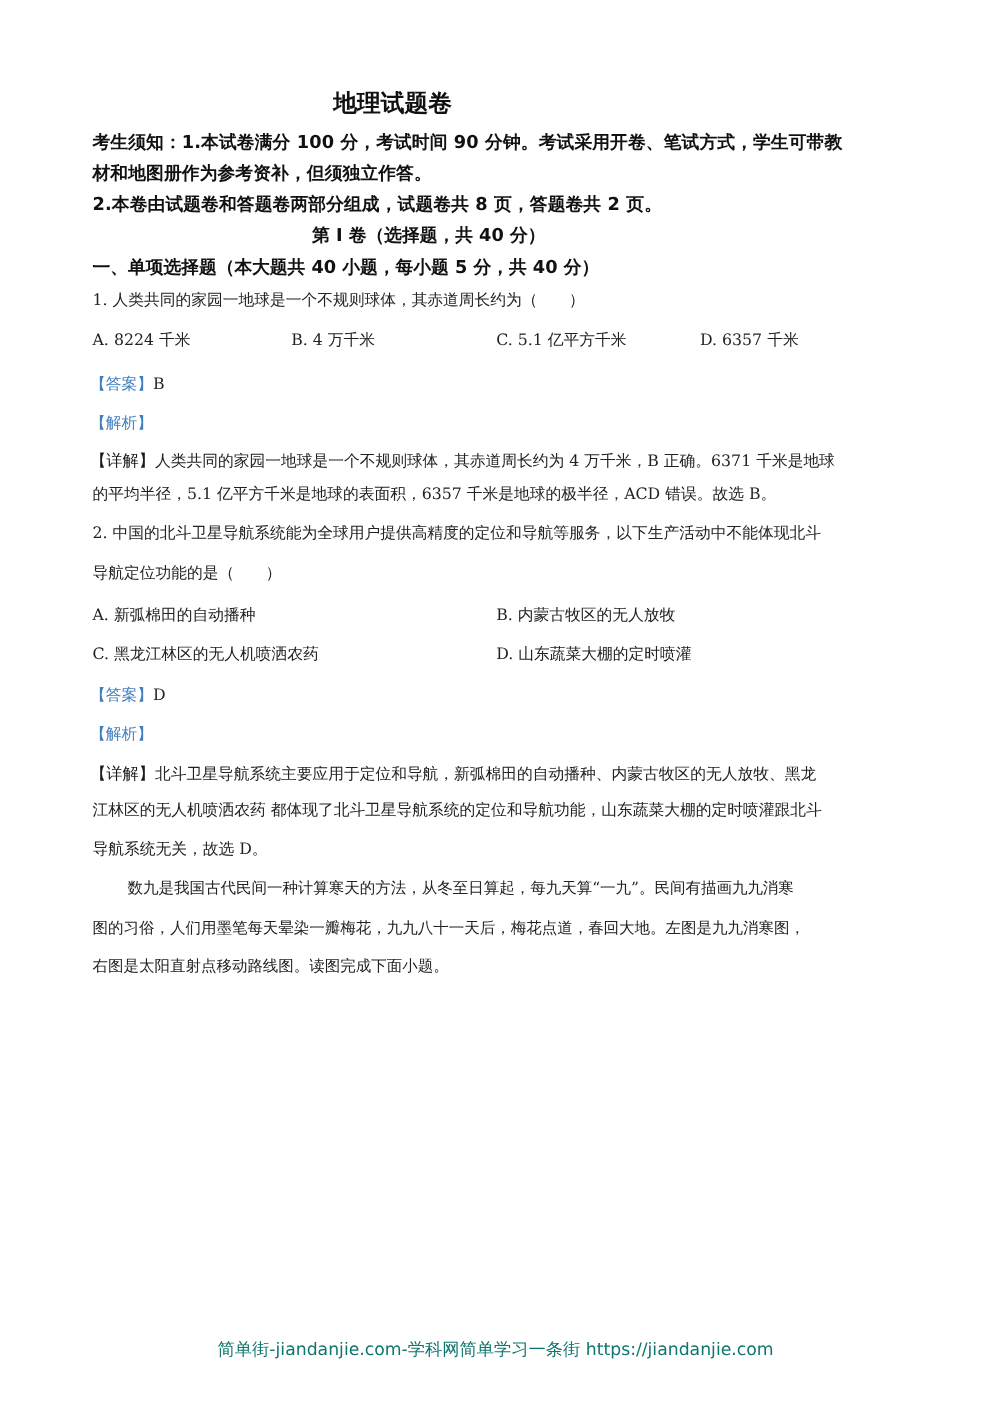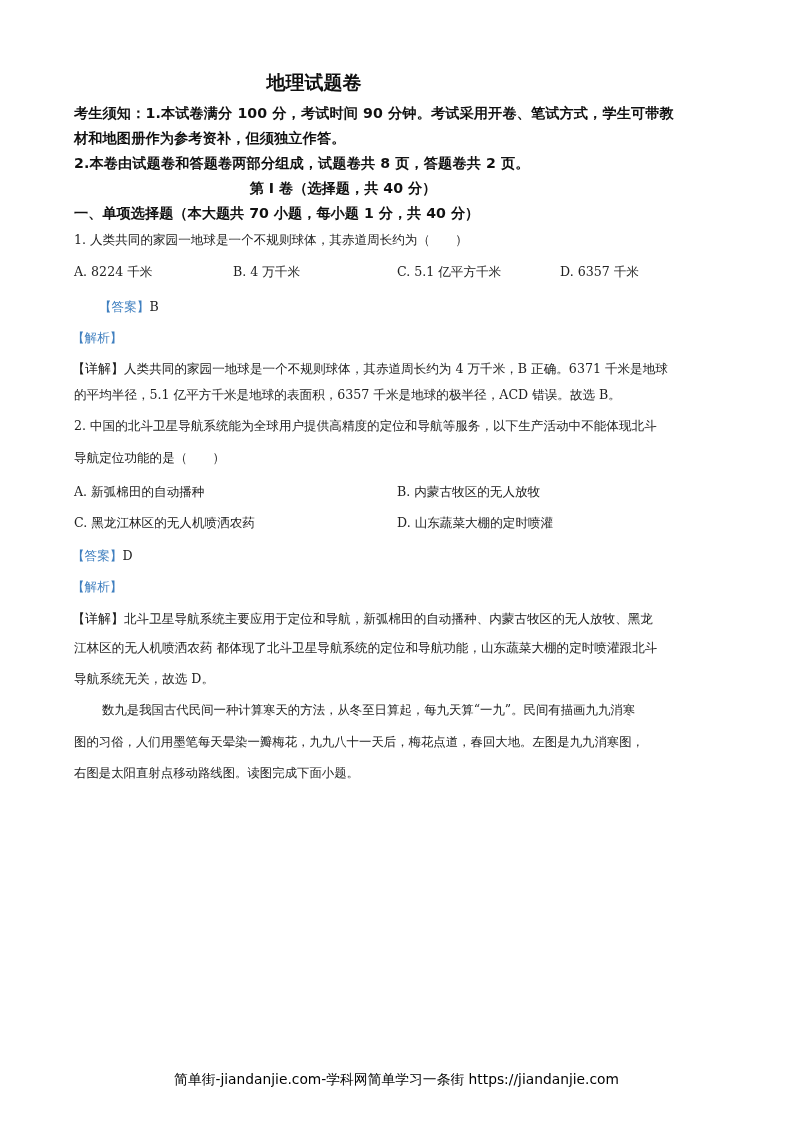--- a/index.html
+++ b/index.html
@@ -60,46 +60,46 @@
     .para {
       font-family: "DejaVu Serif", "Liberation Serif", serif;
       font-size: 12.4px;
       color: #222;
     }
     .footer {
       left: 0; width: 793px; top: 1071px;
       text-align: center;
       font-family: "DejaVu Sans", "Liberation Sans", sans-serif;
       font-size: 13.8px;
-      color: #000000;
+      color: #0f766e;
     }
   </style>
 </head>
 <body>
 
 <div>
 
   <div class="abs title">地理试题卷</div>
 
   <div class="abs notice" style="top:104px;">考生须知：1.本试卷满分 100 分，考试时间 90 分钟。考试采用开卷、笔试方式，学生可带教</div>
   <div class="abs notice" style="top:129px;">材和地图册作为参考资补，但须独立作答。</div>
   <div class="abs notice" style="top:154px;">2.本卷由试题卷和答题卷两部分组成，试题卷共 8 页，答题卷共 2 页。</div>
 
   <div class="abs section-head" style="top:179px;">第 I 卷（选择题，共 40 分）</div>
-  <div class="abs part-head" style="top:204px;">一、单项选择题（本大题共 70 小题，每小题 1 分，共 40 分）</div>
+  <div class="abs part-head" style="top:204px;">一、单项选择题（本大题共 40 小题，每小题 5 分，共 40 分）</div>
 
   <div>
     <div class="abs body-text" style="top:232px;">1. 人类共同的家园一地球是一个不规则球体，其赤道周长约为（　　）</div>
 
     <div class="abs opt" style="left:74px; top:264px;">A. 8224 千米</div>
     <div class="abs opt" style="left:233px; top:264px;">B. 4 万千米</div>
     <div class="abs opt" style="left:397px; top:264px;">C. 5.1 亿平方千米</div>
     <div class="abs opt" style="left:560px; top:264px;">D. 6357 千米</div>
 
-    <div class="abs" style="left:72px; top:296px;margin-left:27px;">
+    <div class="abs" style="left:72px; top:296px;">
       <span class="tag">【答案】</span><span class="opt">B</span>
     </div>
     <div class="abs" style="left:72px; top:327px;">
       <span class="tag">【解析】</span>
     </div>
 
     <div class="abs" style="left:72px; top:358px;">
       <span class="tag-dark">【详解】</span><span class="opt">人类共同的家园一地球是一个不规则球体，其赤道周长约为 4 万千米，B 正确。6371 千米是地球</span>
     </div>
     <div class="abs body-text" style="top:387px;">的平均半径，5.1 亿平方千米是地球的表面积，6357 千米是地球的极半径，ACD 错误。故选 B。</div>

